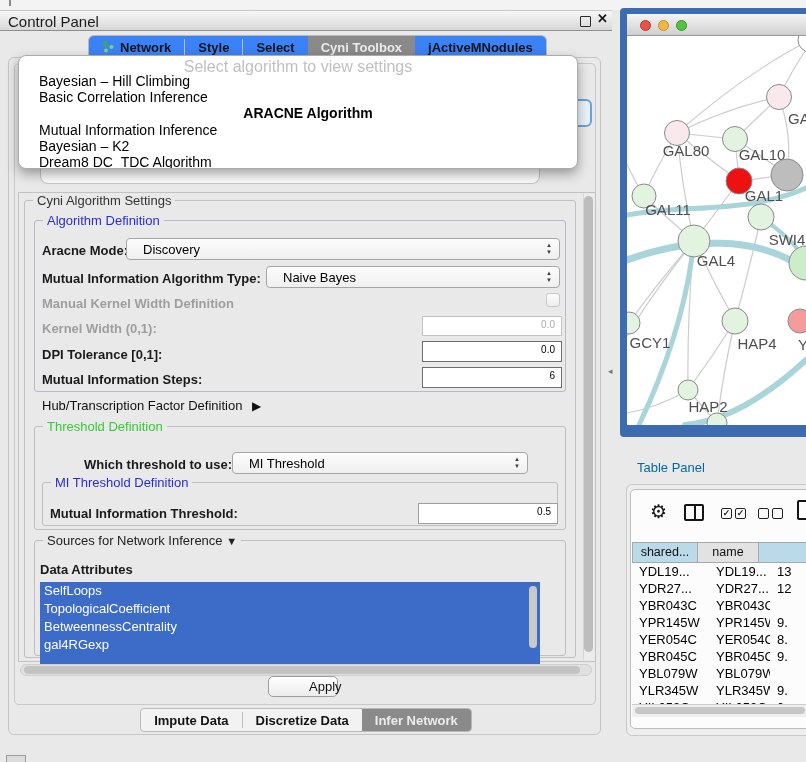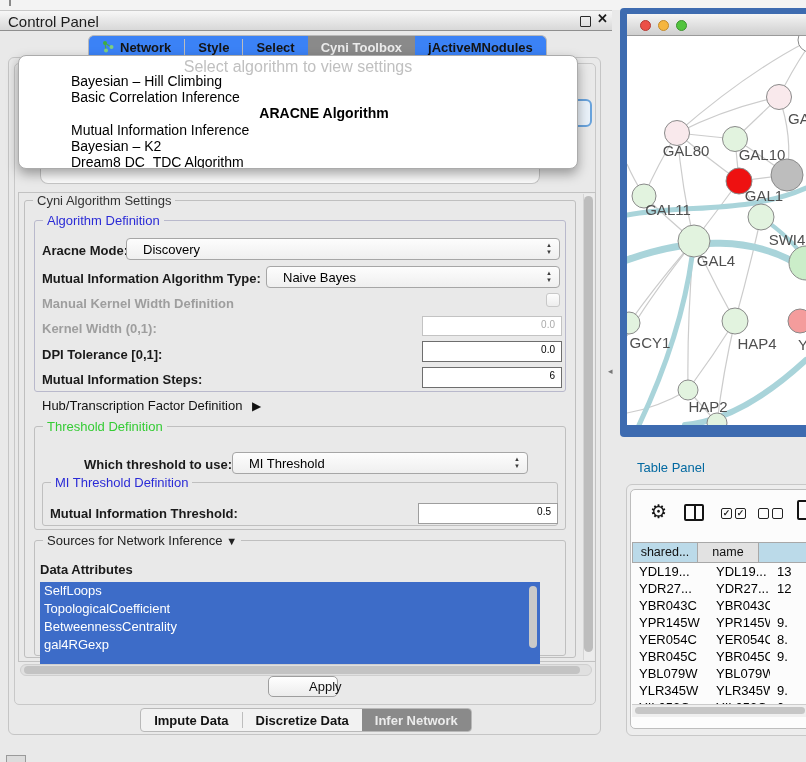--- a/index.html
+++ b/index.html
@@ -45,21 +45,21 @@
   .combo-fragment{left:566px;top:99px;width:22px;height:24px;border:2px solid #69a3dc;border-radius:6px;background:#eaf2fa;z-index:4;}
   .bar-fragment{left:40px;top:168px;width:500px;height:16px;background:#fbfbfb;border:1px solid #c6c6c6;border-top:none;border-radius:0 0 8px 8px;z-index:4;box-sizing:border-box;}
 
   
   .popup{
     left:18px;top:55px;width:560px;height:114px;background:#ffffff;
     border:1px solid #ababab;border-radius:8px;z-index:50;
     box-shadow:0 5px 12px rgba(0,0,0,0.35);box-sizing:border-box;overflow:hidden;
   }
   .popup-placeholder{text-align:center;color:#c0c0c0;font-size:16px;margin-top:2px;height:15px;}
-  .dd-item{font-size:14px;line-height:16.2px;padding-left:8px;color:#000;white-space:nowrap;margin-left:44px;}
+  .dd-item{font-size:14px;line-height:16.2px;padding-left:20px;color:#000;white-space:nowrap;}
   .dd-item.bold{font-weight:700;text-align:center;}
 
   
   .settings-frame{left:18px;top:192px;width:578px;height:470px;border:1px solid #c2c2c2;background:#e9e9e9;box-sizing:border-box;}
   .vscroll-track{left:583px;top:194px;width:11px;height:466px;background:#ececec;border-left:1px solid #d5d5d5;box-sizing:border-box;}
   .vscroll-thumb{left:584px;top:196px;width:9px;height:456px;background:#bdbdbd;border-radius:5px;}
 
   
   .group{border:1px solid #bfbfbf;border-radius:3px;box-sizing:border-box;}
   .group-title{position:absolute;top:-8px;left:8px;background:#e9e9e9;padding:0 4px;font-size:13px;color:#333;white-space:nowrap;}

